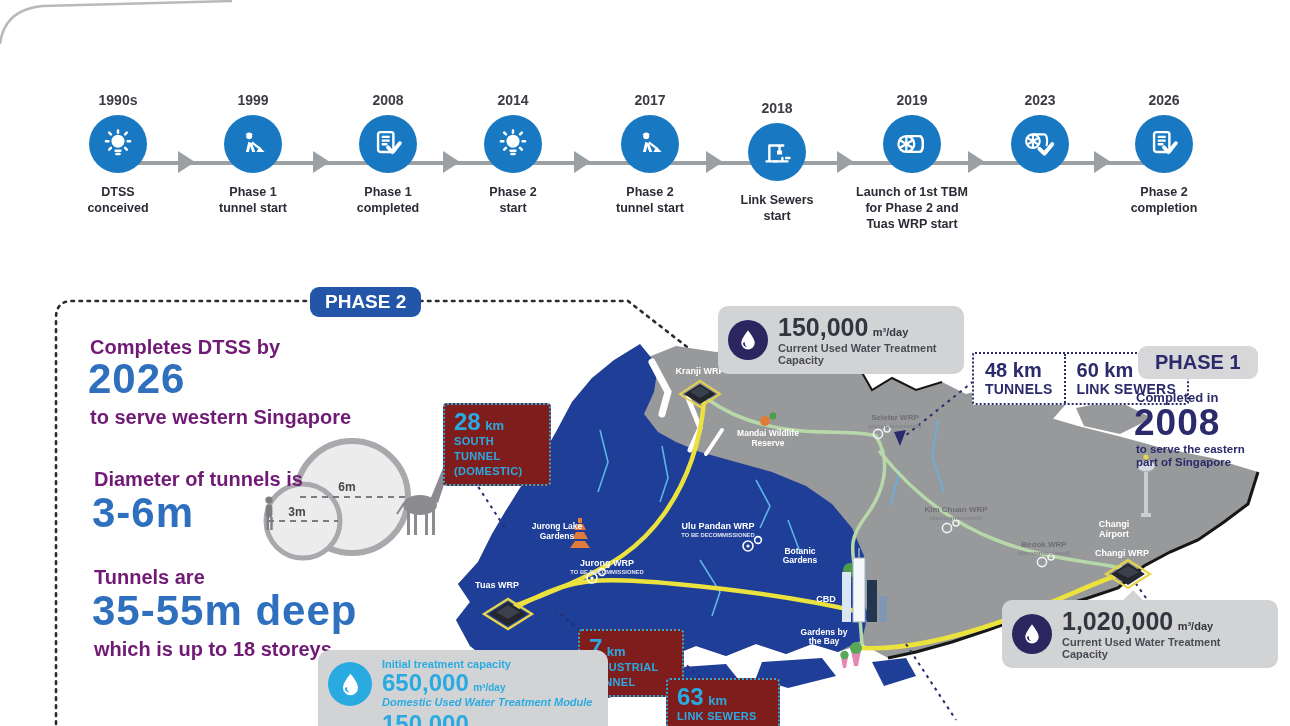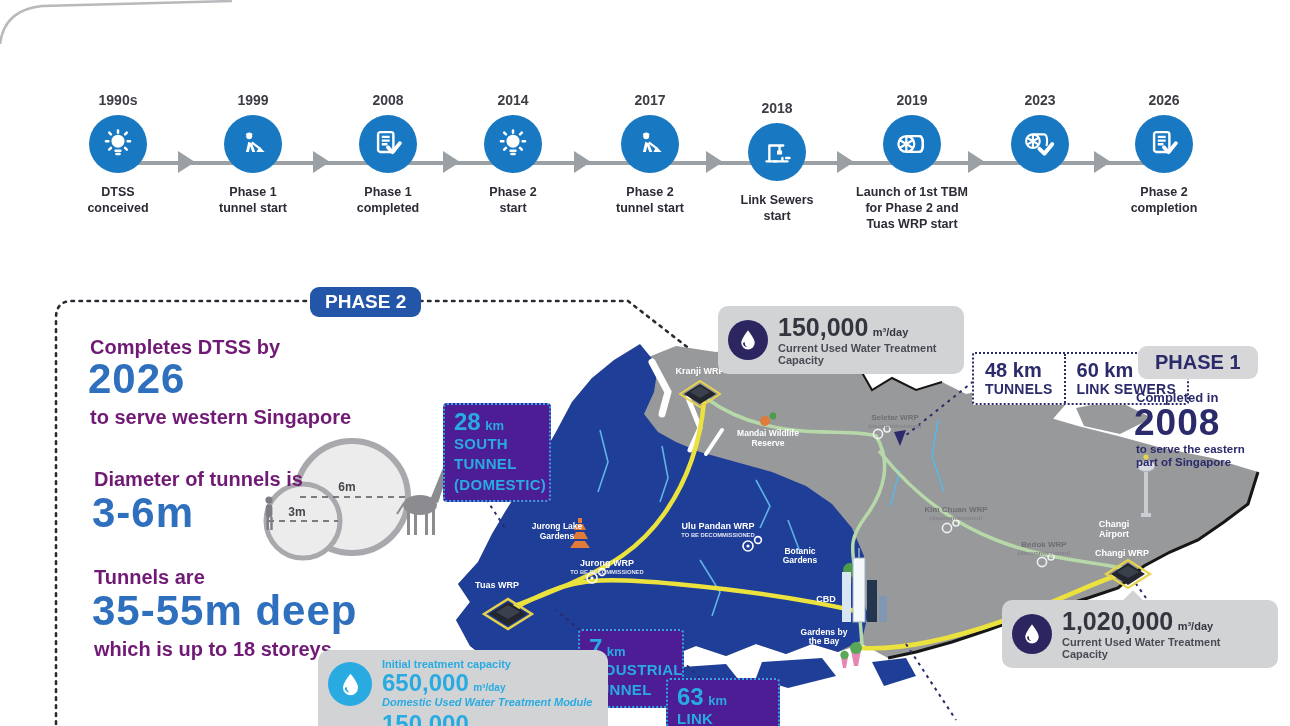--- a/index.html
+++ b/index.html
@@ -28,24 +28,24 @@
   .navy{color:#2b2a6b}
   
   .gbadge{background:#d2d3d5;border-radius:10px;display:flex;align-items:center;gap:10px;padding:8px 14px 8px 10px}
   .circ{border-radius:50%;flex:0 0 auto;display:flex;align-items:center;justify-content:center}
   .circ.navy-bg{background:#2b2660}.circ.cyan-bg{background:#29abe2}
   .gb-val{font-weight:bold;font-size:25px;color:#35353f;line-height:1.05}
   .gb-unit{font-size:11px;font-weight:bold;color:#35353f}
   .gb-cap{font-size:11px;font-weight:bold;color:#4a4a54;margin-top:2px}
   .tail{position:absolute;width:18px;height:18px;background:#d2d3d5;transform:rotate(45deg)}
   
-  .dotbox{border:2px dotted #29abe2;border-radius:4px;background:#4c1d95;padding:5px 9px;color:#29abe2;font-weight:bold}
+  .dotbox{border:2px dotted #29abe2;border-radius:4px;background:#7f1d1d;padding:5px 9px;color:#29abe2;font-weight:bold}
   .dotbox .v{font-size:24px;line-height:1}
   .dotbox .u{font-size:13px}
-  .dotbox .s{font-size:15px;line-height:1.35;letter-spacing:.3px}
+  .dotbox .s{font-size:11px;line-height:1.35;letter-spacing:.3px}
   
   .statbox{border:2px dotted #2b2a6b;border-radius:3px;background:#fff;display:flex}
   .statcell{padding:6px 11px;text-align:left}
   .statcell+.statcell{border-left:2px dotted #2b2a6b}
   .stat-v{font-size:20px;font-weight:bold;color:#2b2a6b;line-height:1.05}
   .stat-s{font-size:14px;font-weight:bold;color:#2b2a6b;letter-spacing:.2px}
   
   .tb-row{line-height:1.05}
   .tb-h{font-size:11px;font-weight:bold;color:#29abe2}
   .tb-v{font-size:24px;font-weight:bold;color:#29abe2;line-height:1.1}

